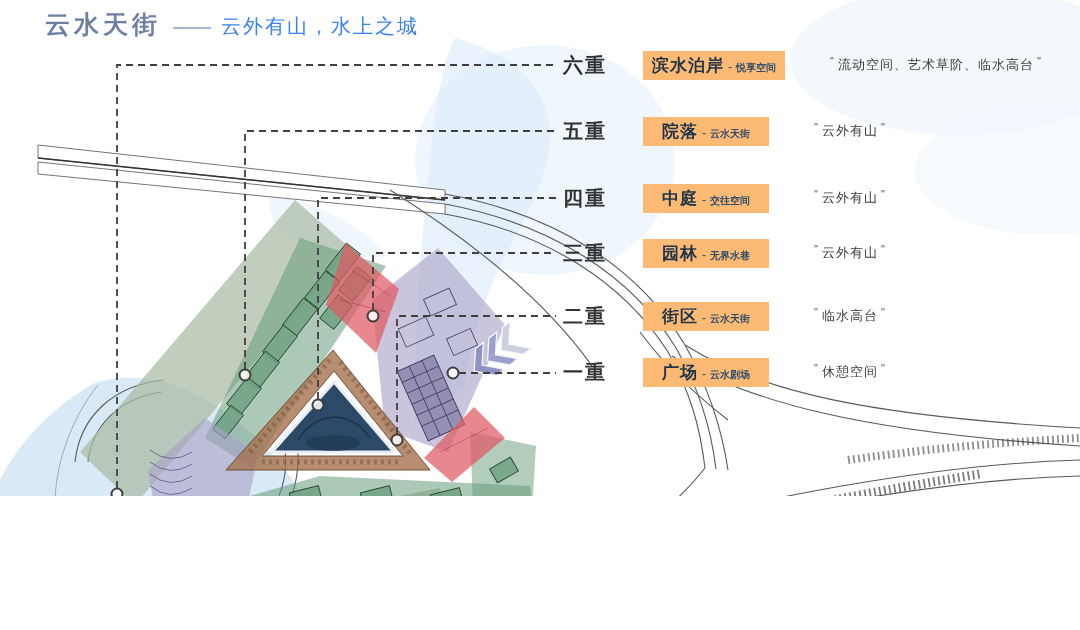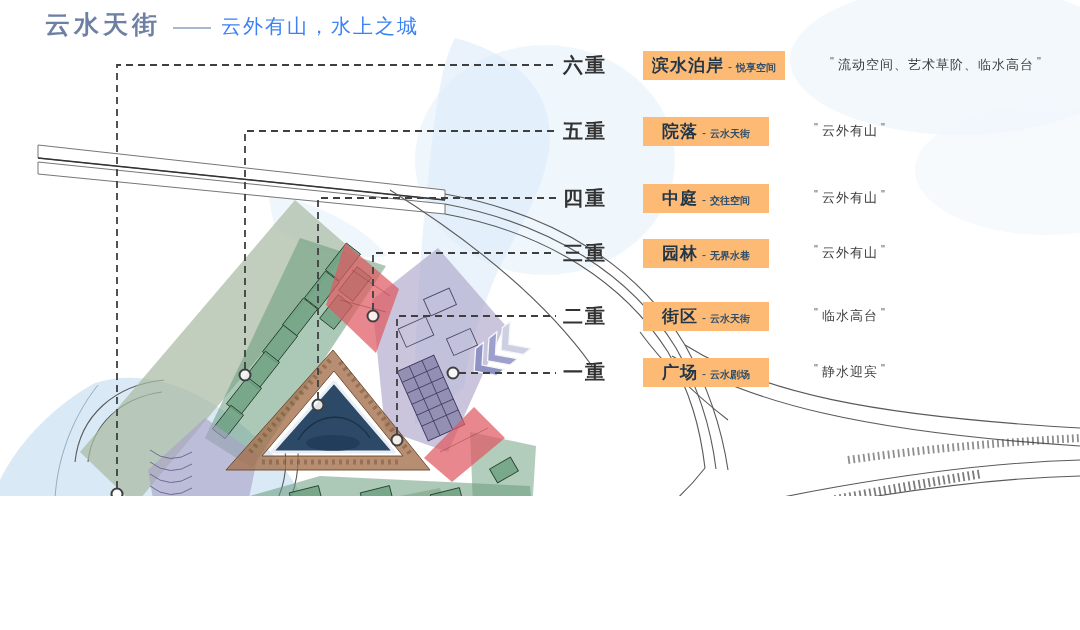--- a/index.html
+++ b/index.html
@@ -246,16 +246,16 @@
     <span class="quote"><span class="qm">"</span><span>临水高台</span><span class="qm">"</span></span>
   </div>
 
   <div class="row" style="top:358px">
     <span class="tier">一重</span>
     <span class="box">
       <span class="term">广场</span>
       <span class="sep">-</span>
       <span class="sub">云水剧场</span>
     </span>
-    <span class="quote"><span class="qm">"</span><span>静水迎宾</span><span class="qm">"</span></span>
+    <span class="quote"><span class="qm">"</span><span>休憩空间</span><span class="qm">"</span></span>
   </div>
 
 </div>
 
 </body></html>

